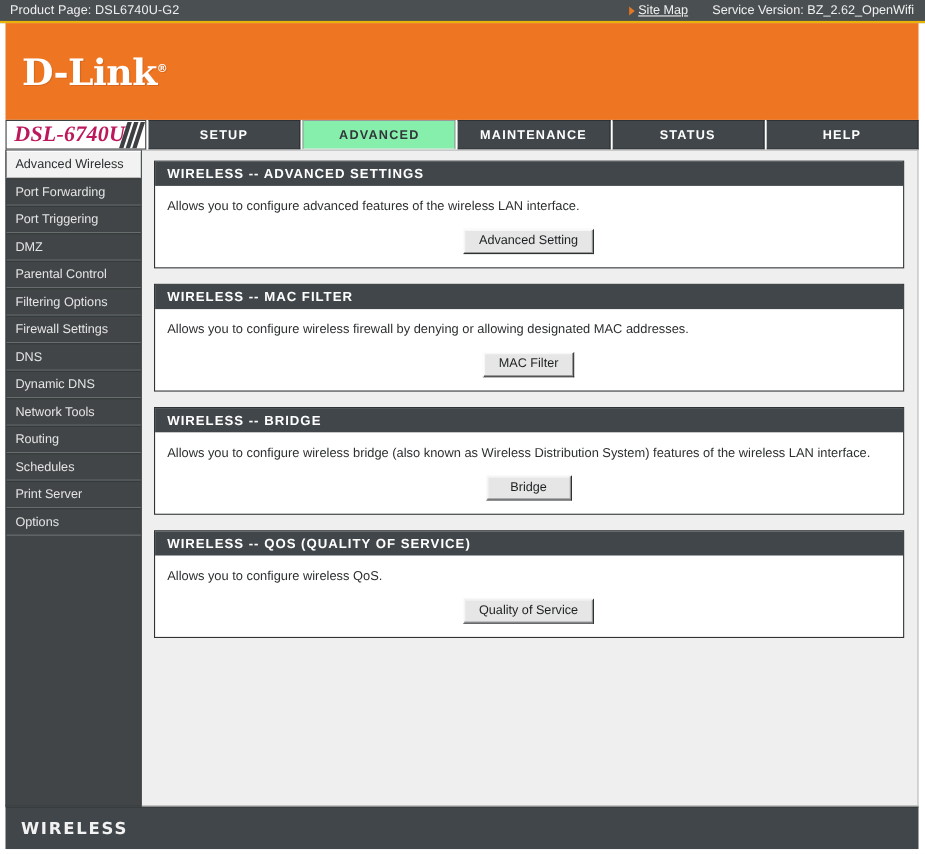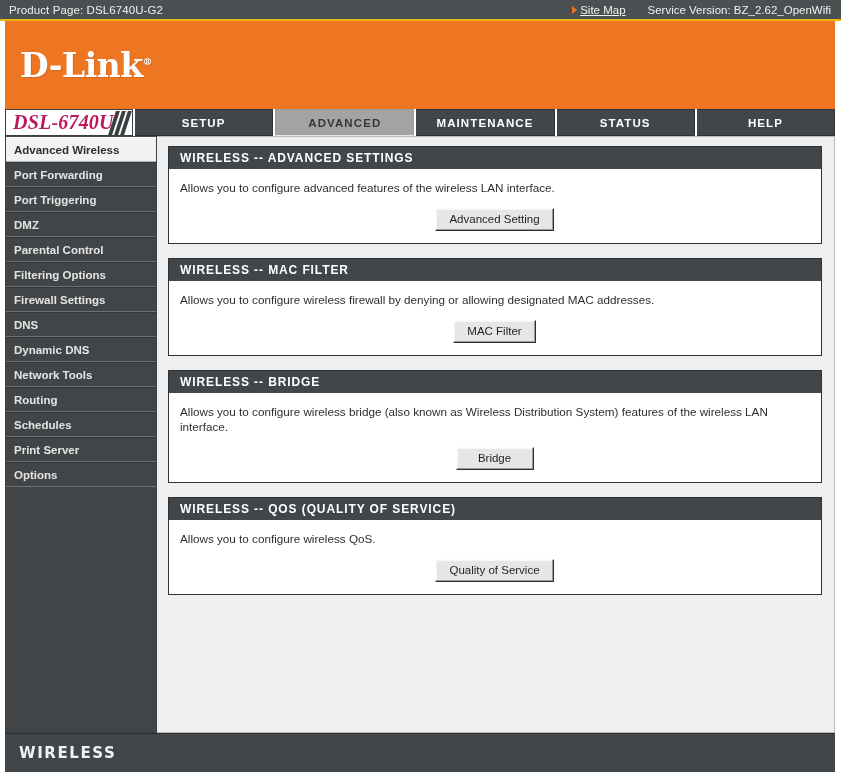--- a/index.html
+++ b/index.html
@@ -153,44 +153,43 @@
     align-items: center;
     justify-content: center;
     border: 1px solid #2d3133;
     border-left: none;
     box-sizing: border-box;
     cursor: pointer;
     margin-left: 2px;
   }
   .tab:first-of-type { margin-left: 3px; border-left: 1px solid #2d3133; }
   .tab.active {
-    background: #a3a3a3;
+    background: #86efac;
     color: #32373a;
     border: 1px solid #9a9a9a;
     border-bottom-color: #e9e9e9;
   }
 
   
   .body-area {
     display: flex;
     align-items: stretch;
     padding: 0 6px 0 5px;
     box-sizing: border-box;
     height: 597px;
     background: #ffffff;
   }
   .sidebar {
-    width: 152px;
+    width: 124px;
     flex: none;
     background: #414547;
     border: 1px solid #3c4042;
     border-top: none;
     box-sizing: border-box;
     padding-top: 1px;
-    font-weight: bold;
   }
   .side-item {
     height: 25px;
     display: flex;
     align-items: center;
     color: #e4e4e4;
     font-size: 11.5px;
     padding-left: 8px;
     border-bottom: 1px solid #6d7173;
     border-top: 1px solid #34383a;

